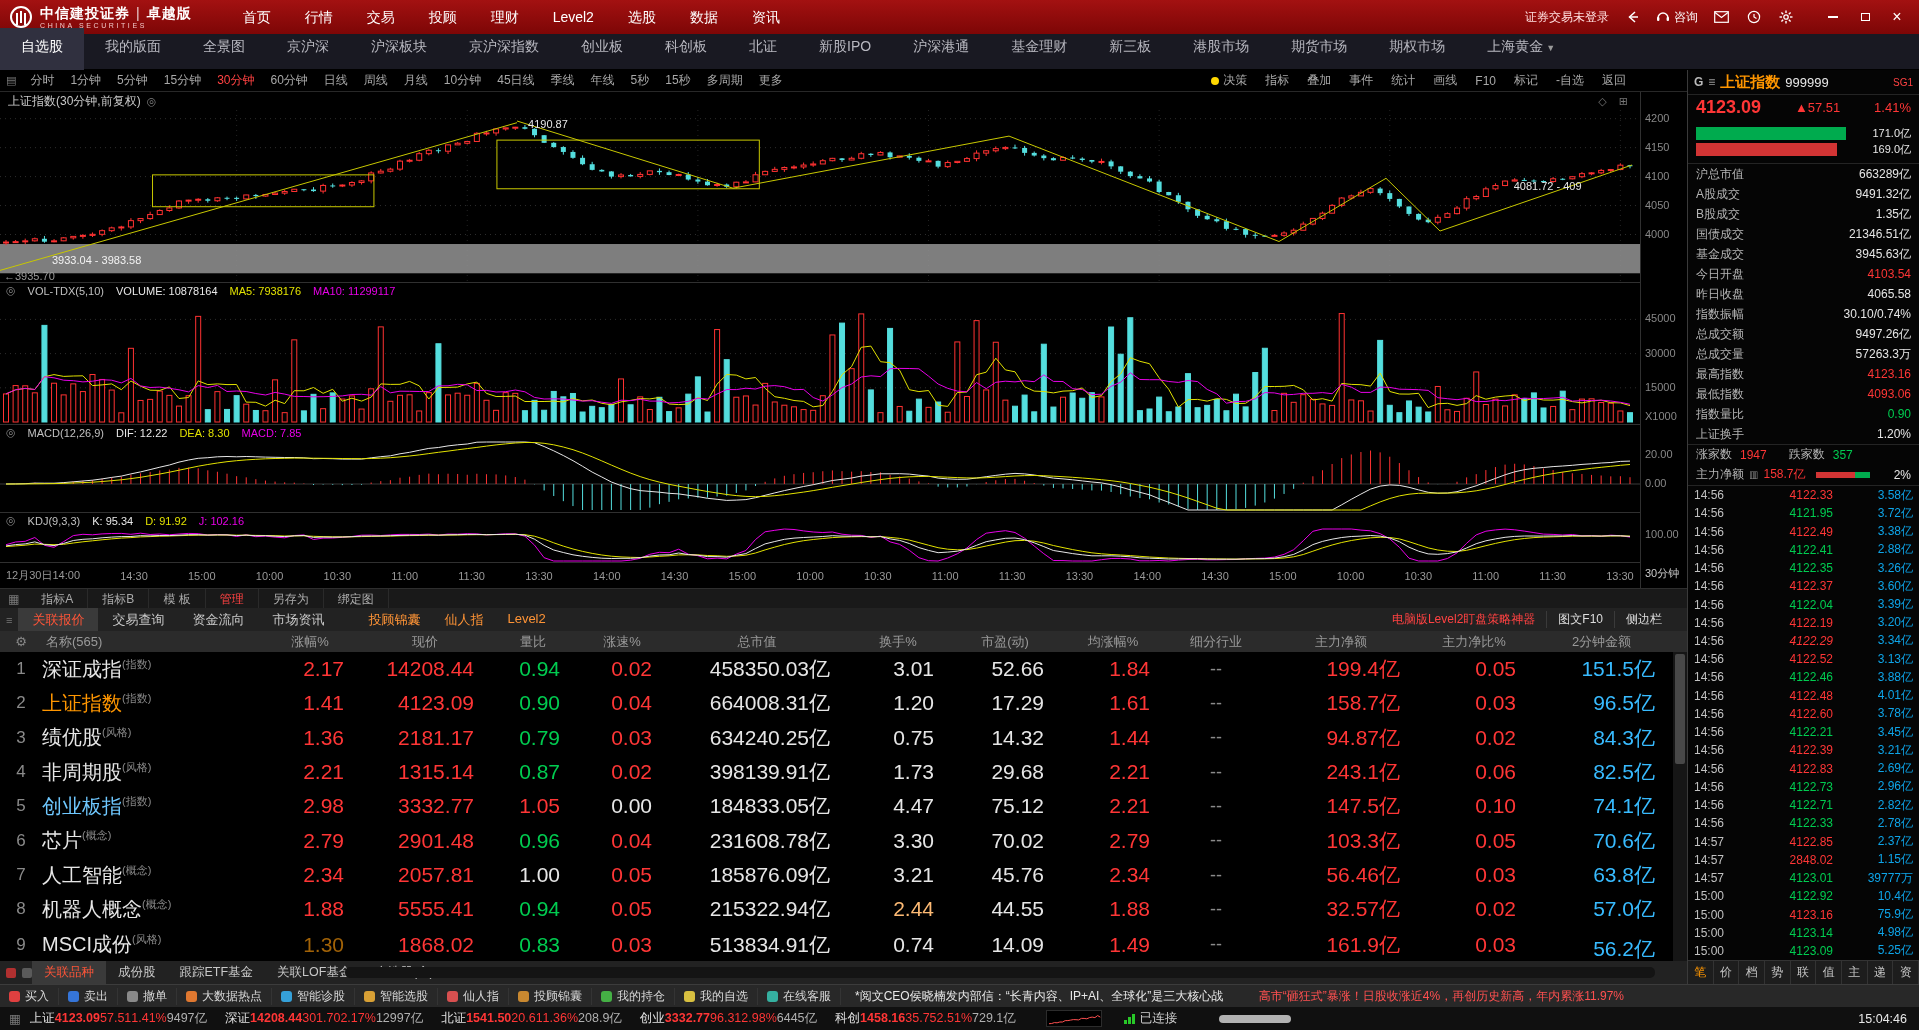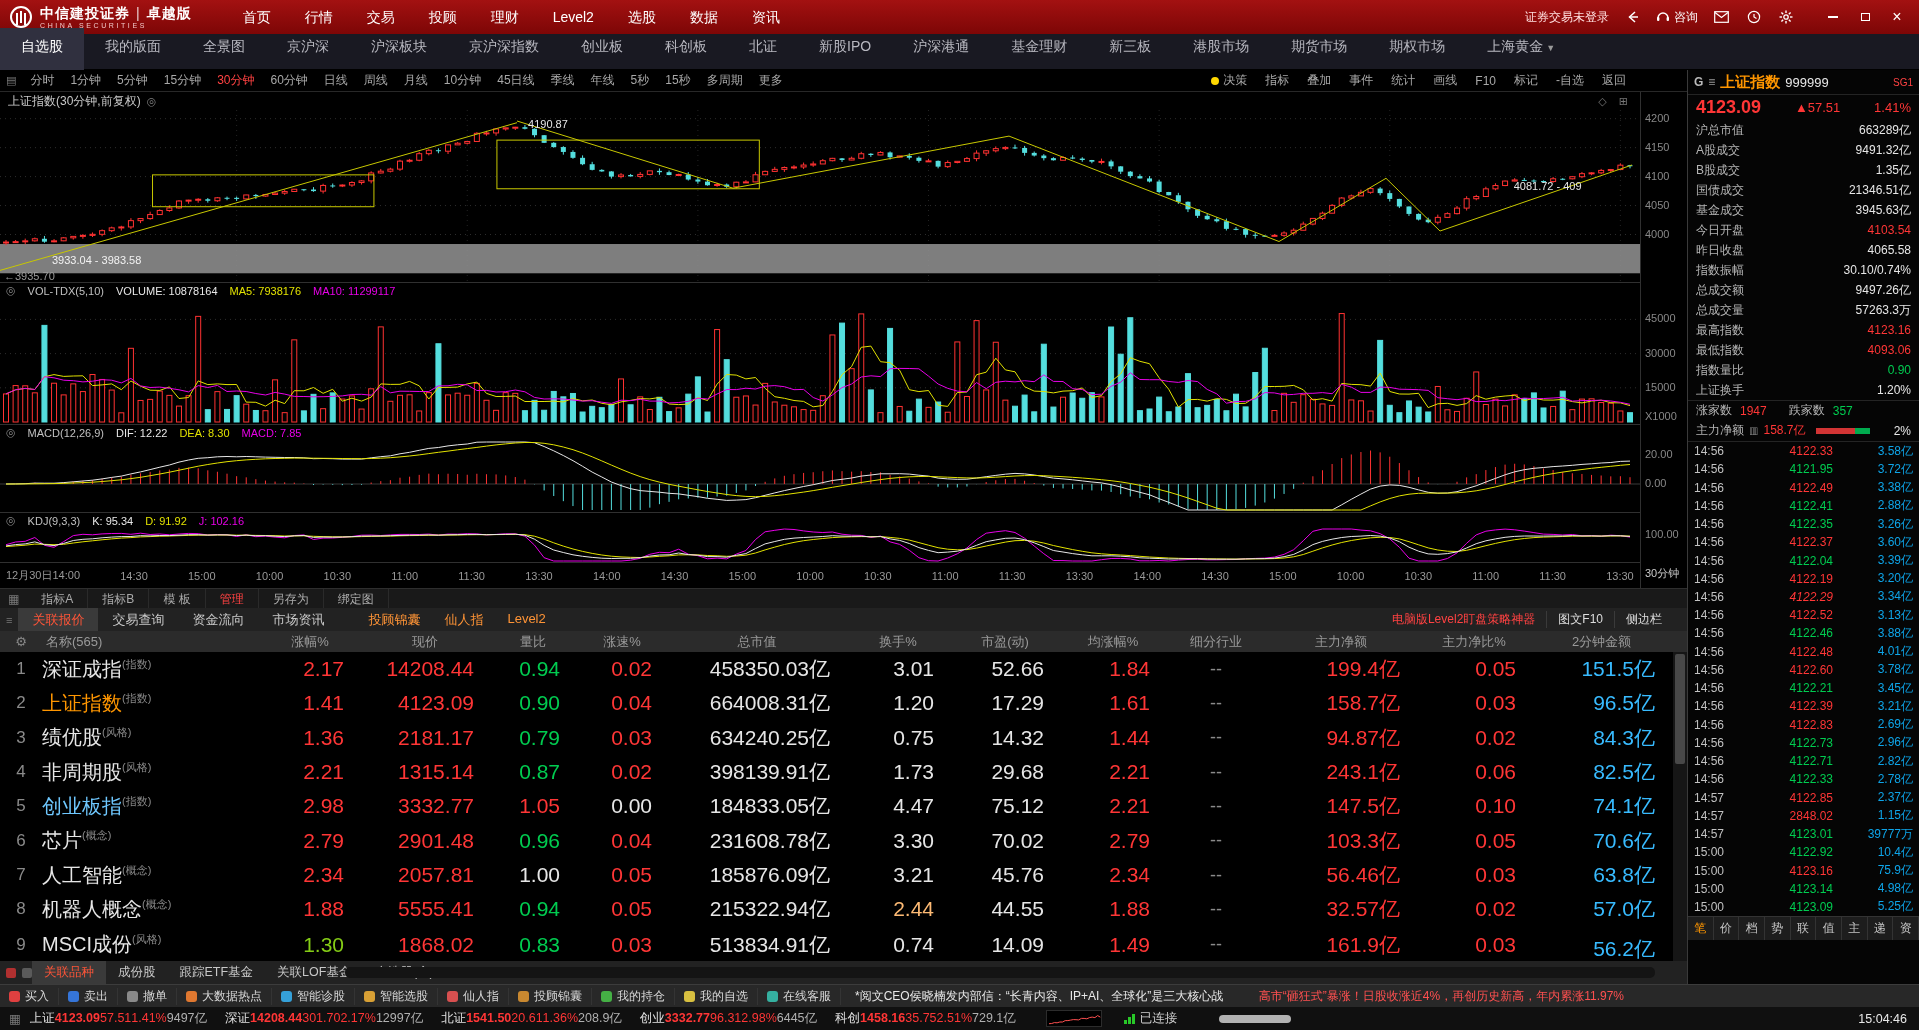--- a/index.html
+++ b/index.html
@@ -1282,21 +1282,21 @@
           <span class="td" style="color: rgb(230, 230, 230);">44.55</span>
           <span class="td" style="color: rgb(255, 54, 54);">1.88</span>
           <span class="c-ind">--</span>
           <span class="td" style="color: rgb(255, 54, 54);">32.57亿</span>
           <span class="td" style="color: rgb(255, 54, 54);">0.02</span>
           <span class="td" style="color: rgb(56, 187, 255);">57.0亿</span>
         </div>
         <div class="trow tgrid">
           <span class="c-num">9</span>
           <span class="c-name"><span style="color: rgb(230, 230, 230);">MSCI成份</span><sup>(风格)</sup></span>
-          <span class="td" style="color: #84cc16;">1.30</span>
+          <span class="td" style="color: #a16207;">1.30</span>
           <span class="td" style="color: rgb(255, 54, 54);">1868.02</span>
           <span class="td" style="color: rgb(0, 204, 80);">0.83</span>
           <span class="td" style="color: rgb(255, 54, 54);">0.03</span>
           <span class="td" style="color: rgb(230, 230, 230);">513834.91亿</span>
           <span class="td" style="color: rgb(230, 230, 230);">0.74</span>
           <span class="td" style="color: rgb(230, 230, 230);">14.09</span>
           <span class="td" style="color: rgb(255, 54, 54);">1.49</span>
           <span class="c-ind">--</span>
           <span class="td" style="color: rgb(255, 54, 54);">161.9亿</span>
           <span class="td" style="color: rgb(255, 54, 54);">0.03</span>
@@ -1325,20 +1325,30 @@
       <span class="sb-g">G</span>
       <span class="sb-menu-icon">≡</span>
       <span class="sb-name">上证指数</span>
       <span class="sb-code">999999</span>
       <span class="sb-badge">SG1</span>
     </div>
     <div class="sb-price-row">
       <span class="sb-price">4123.09</span>
       <span class="sb-chg">▲57.51</span>
       <span class="sb-pct">1.41%</span>
+    </div>
+    <div class="sb-bars">
+      <div class="sb-barrow">
+        <span class="bar-green"></span>
+        <span class="bar-label">171.0亿</span>
+      </div>
+      <div class="sb-barrow">
+        <span class="bar-red"></span>
+        <span class="bar-label">169.0亿</span>
+      </div>
     </div>
     <div class="sb-fields">
         <div class="sb-field">
           <span class="lb">沪总市值</span>
           <span style="color: rgb(230, 230, 230);">663289亿</span>
         </div>
         <div class="sb-field">
           <span class="lb">A股成交</span>
           <span style="color: rgb(230, 230, 230);">9491.32亿</span>
         </div>

